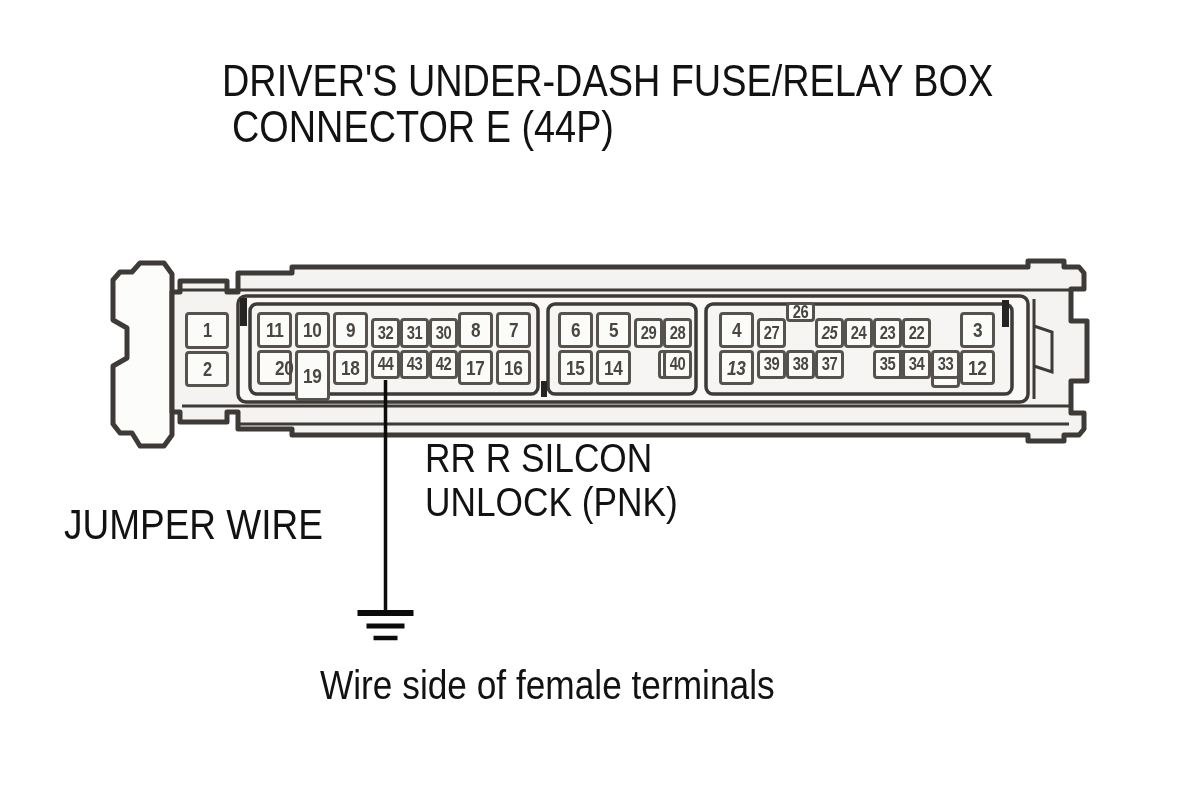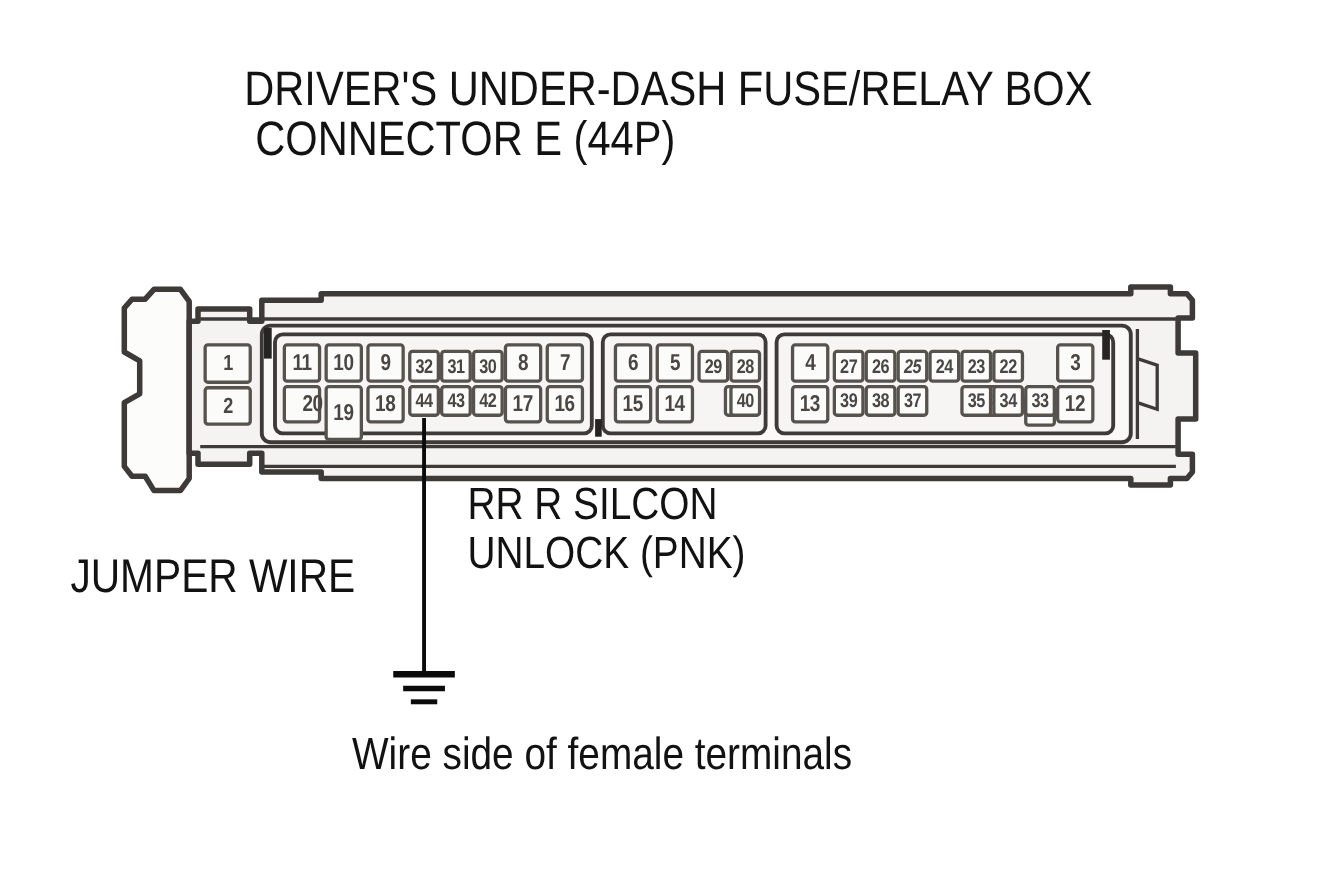--- a/index.html
+++ b/index.html
@@ -141,30 +141,30 @@
       </div>
       <div class="cell" style="left: 663px; top: 318px; width: 29px; height: 30px;">
         <span style="font-size: 18px;">28</span>
       </div>
       <div class="cell" style="left: 663px; top: 350px; width: 29px; height: 29px;">
         <span style="font-size: 18px;">40</span>
       </div>
       <div class="cell" style="left: 719px; top: 312px; width: 35px; height: 36px;">
         <span style="font-size: 21px;">4</span>
       </div>
-      <div class="cell" style="left: 719px; top: 350px; width: 35px; height: 35px;">
+      <div class="cell" style="left: 719px; top: 350px; width: 35px; height: 35px; font-style: italic;">
         <span style="font-size: 21px;">13</span>
       </div>
       <div class="cell" style="left: 757px; top: 318px; width: 29px; height: 30px;">
         <span style="font-size: 18px;">27</span>
       </div>
       <div class="cell" style="left: 757px; top: 350px; width: 29px; height: 29px;">
         <span style="font-size: 18px;">39</span>
       </div>
-      <div class="cell" style="left: 786px; top: 318px; width: 29px; height: 30px;">
+      <div class="cell" style="left: 786px; top: 302px; width: 29px; height: 20px;">
         <span style="font-size: 18px;">26</span>
       </div>
       <div class="cell" style="left: 786px; top: 350px; width: 29px; height: 29px;">
         <span style="font-size: 18px;">38</span>
       </div>
       <div class="cell" style="left: 815px; top: 318px; width: 29px; height: 30px; font-style: italic;">
         <span style="font-size: 18px;">25</span>
       </div>
       <div class="cell" style="left: 815px; top: 350px; width: 29px; height: 29px;">
         <span style="font-size: 18px;">37</span>

